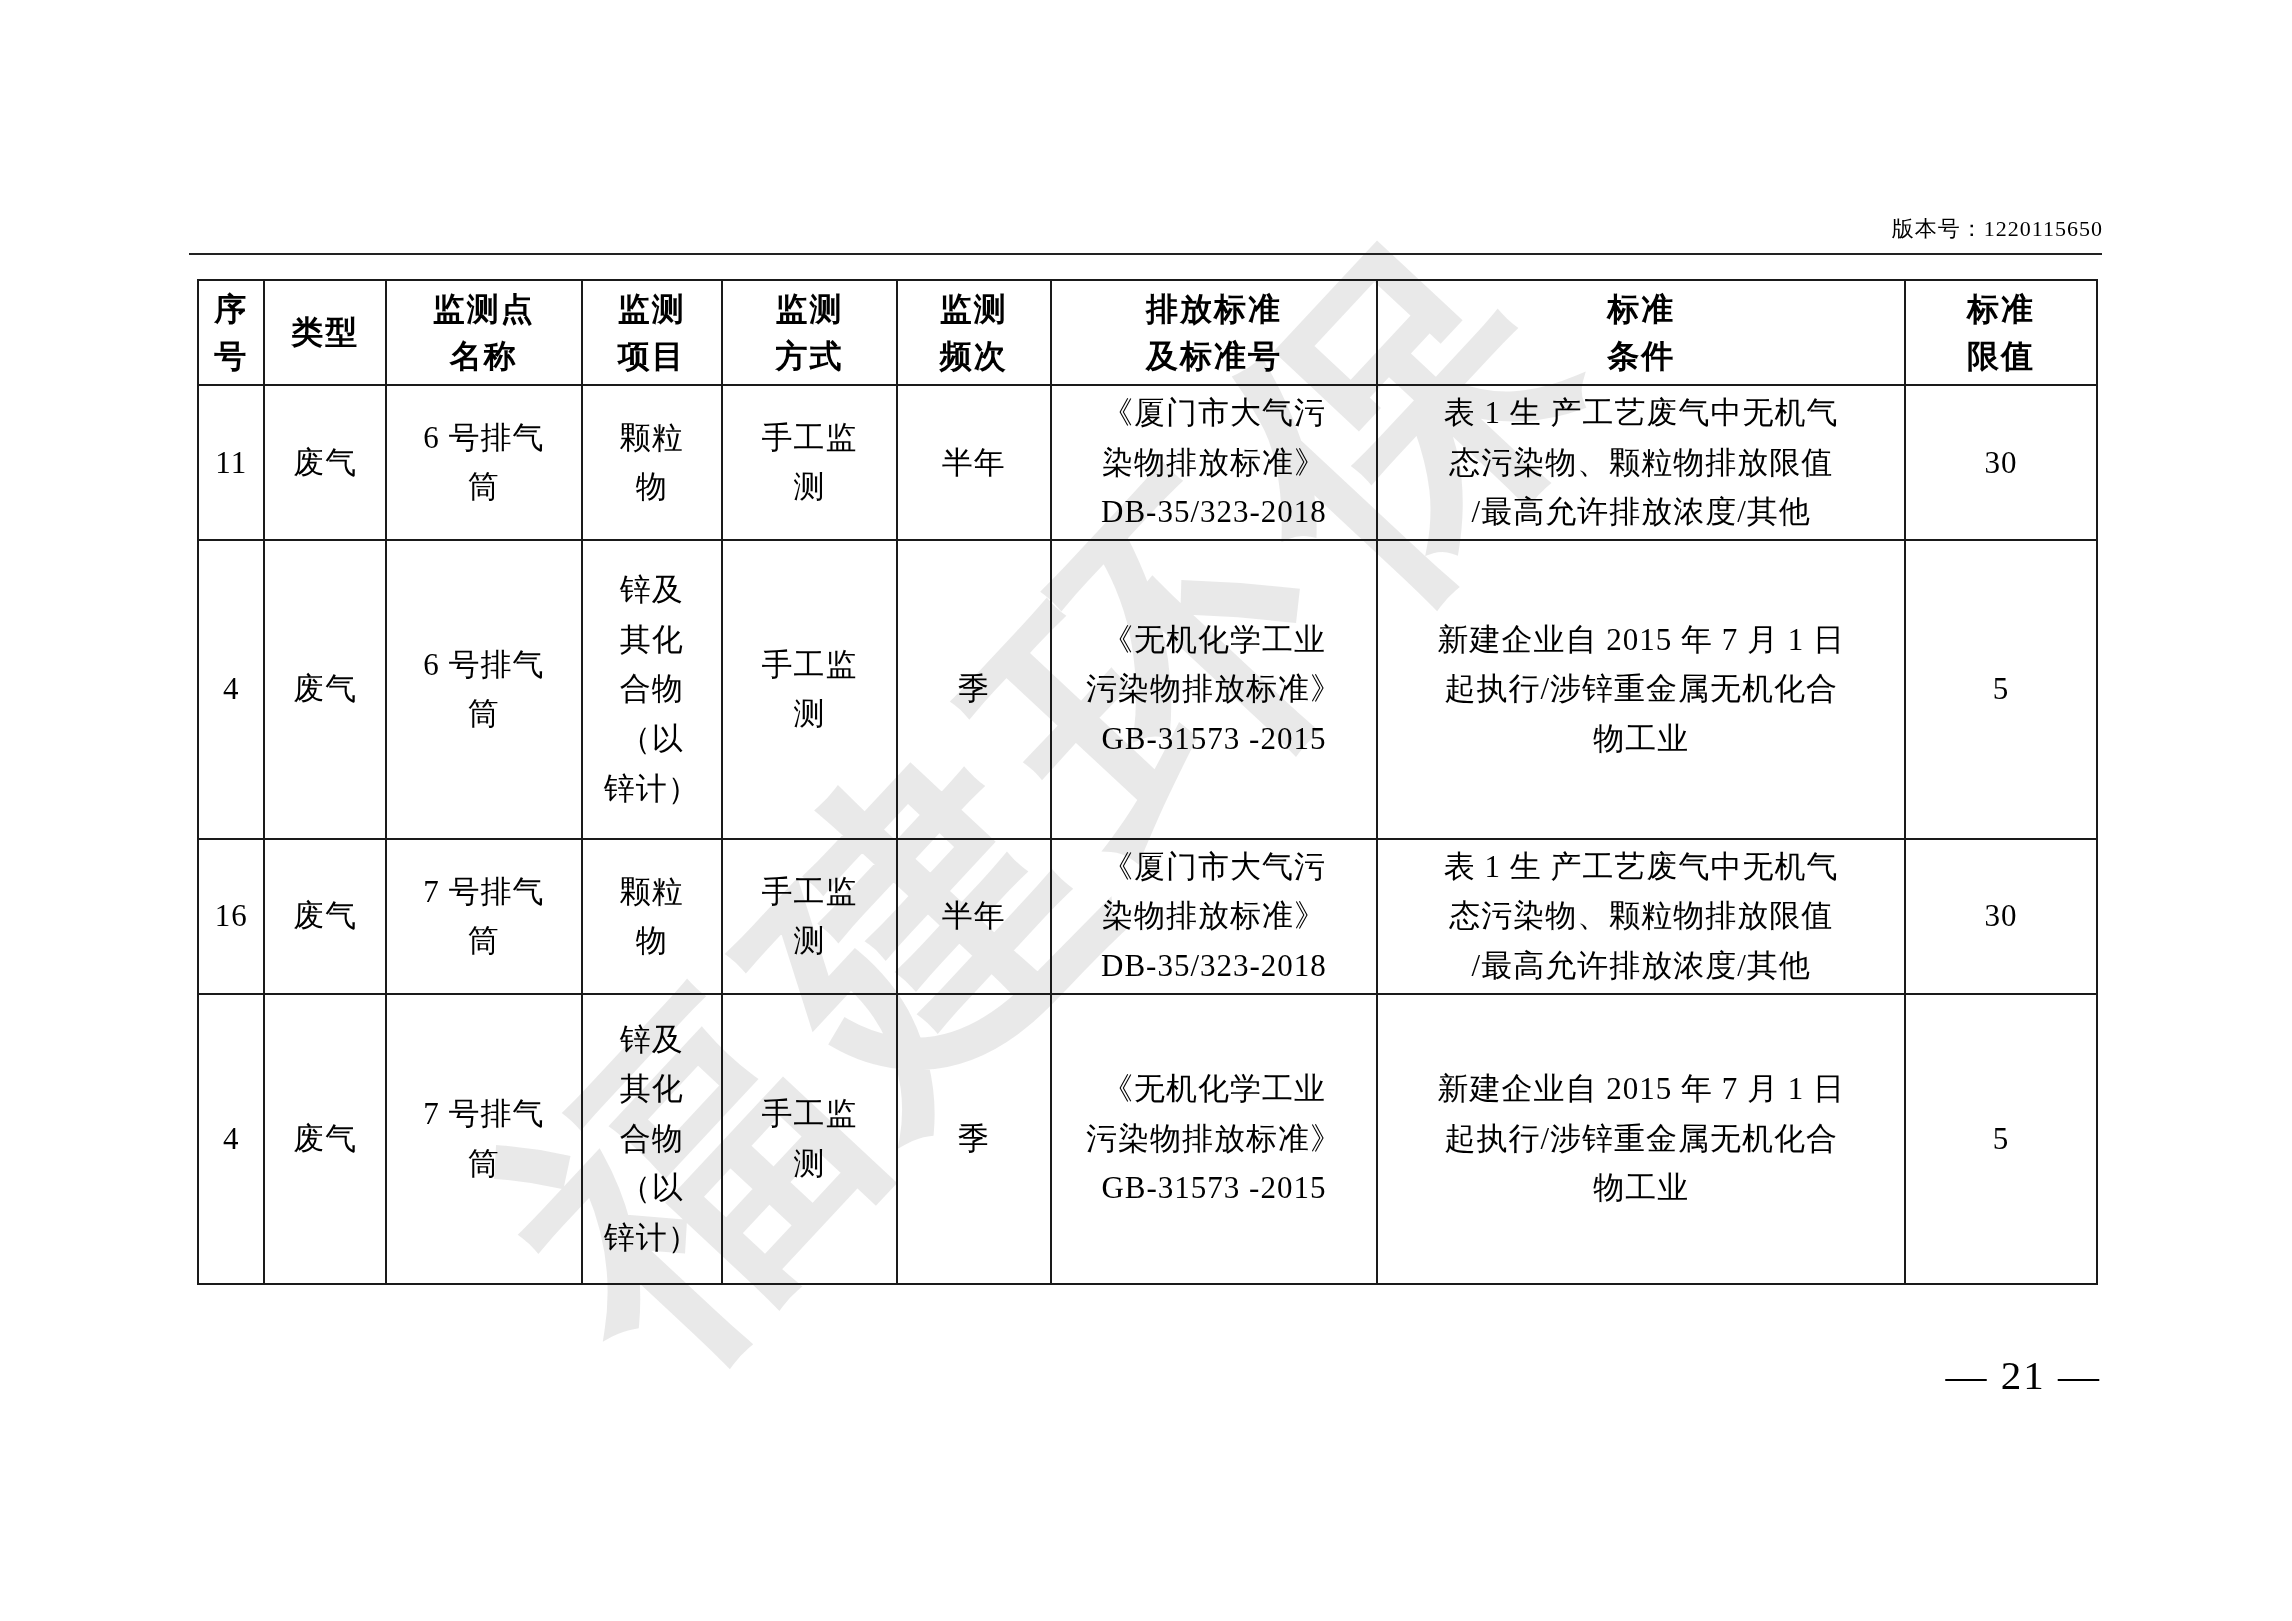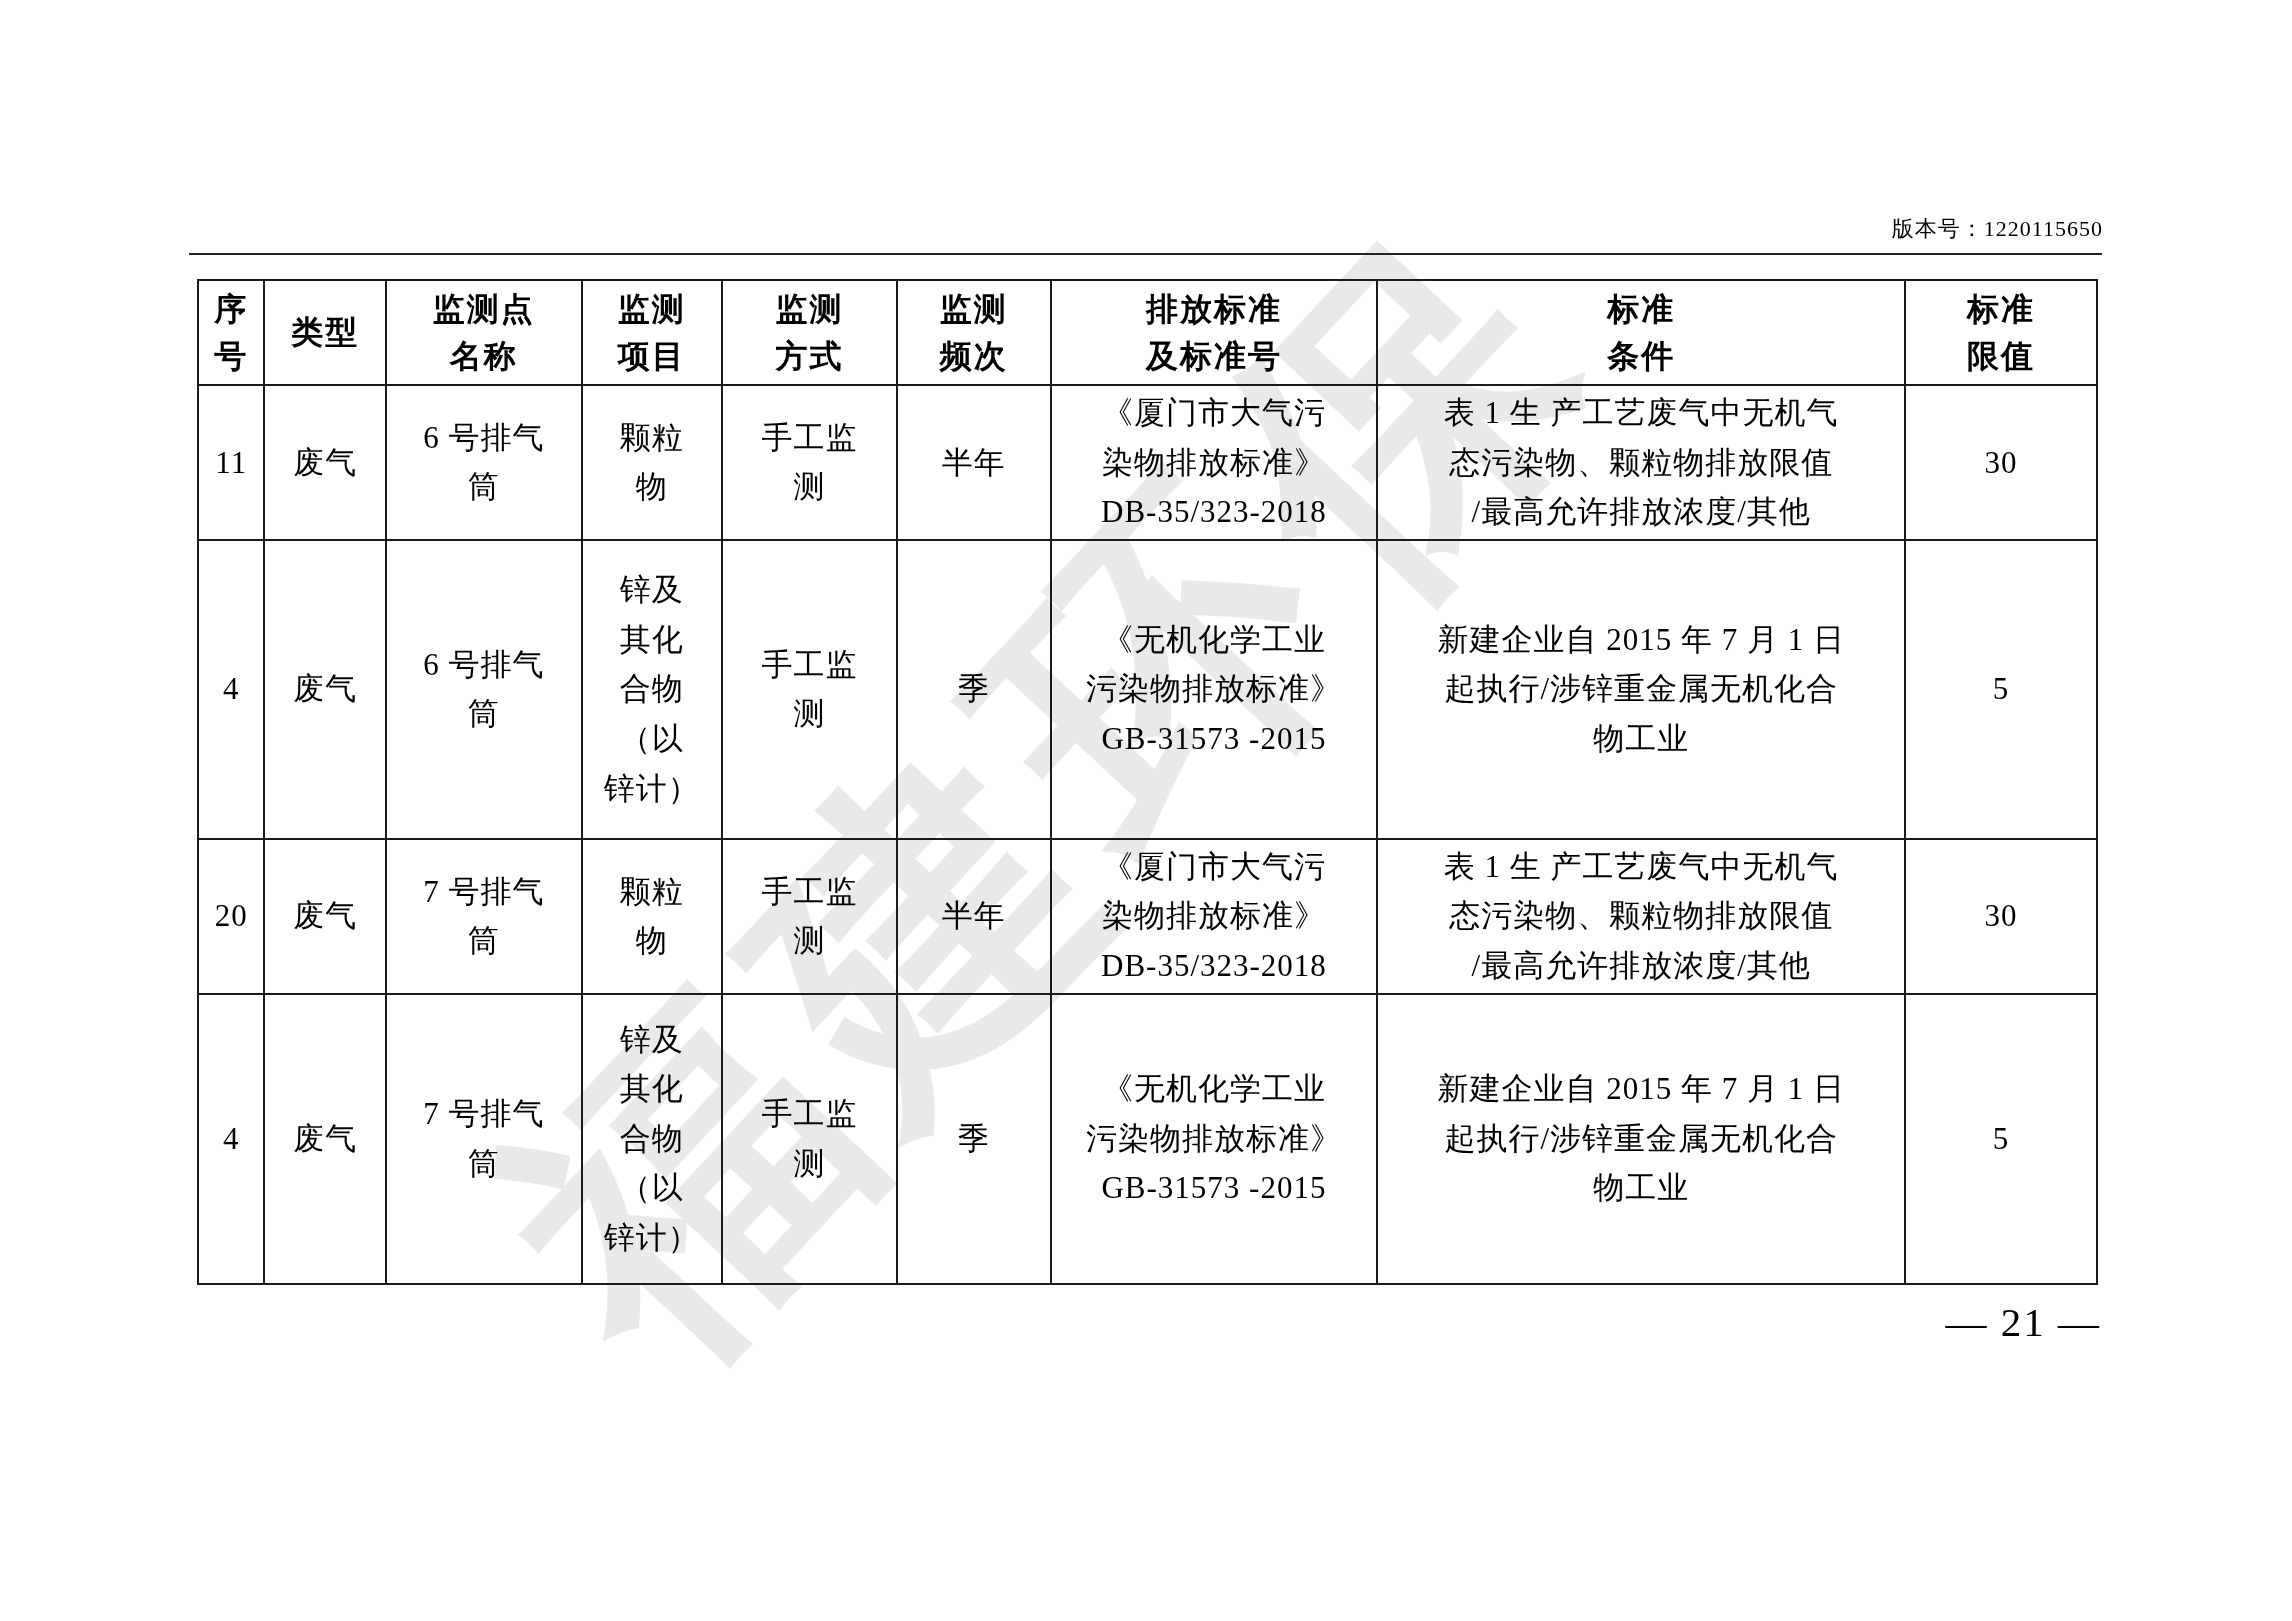--- a/index.html
+++ b/index.html
@@ -79,21 +79,21 @@
     letter-spacing: 1px;
   }
   tr.row-h  { height: 105px; }
   tr.row-14 { height: 150px; }
   tr.row-15 { height: 299px; }
   tr.row-16 { height: 154px; }
   tr.row-17 { height: 290px; }
   
   #page-number {
     position: absolute;
-    top: 1298px;
+    top: 1351px;
     right: 192px;
     font-size: 41px;
     letter-spacing: 2px;
     z-index: 3;
   }
 </style>
 </head>
 <body>
 
 <div id="page">
@@ -172,21 +172,21 @@
         <td>《无机化学工业
 污染物排放标准》
 GB-31573 -2015</td>
         <td>新建企业自 2015 年 7 月 1 日
 起执行/涉锌重金属无机化合
 物工业</td>
         <td>5</td>
       </tr>
 
       <tr class="row-16">
-        <td>20</td>
+        <td>16</td>
         <td>废气</td>
         <td>7 号排气
 筒</td>
         <td>颗粒
 物</td>
         <td>手工监
 测</td>
         <td>半年</td>
         <td>《厦门市大气污
 染物排放标准》

